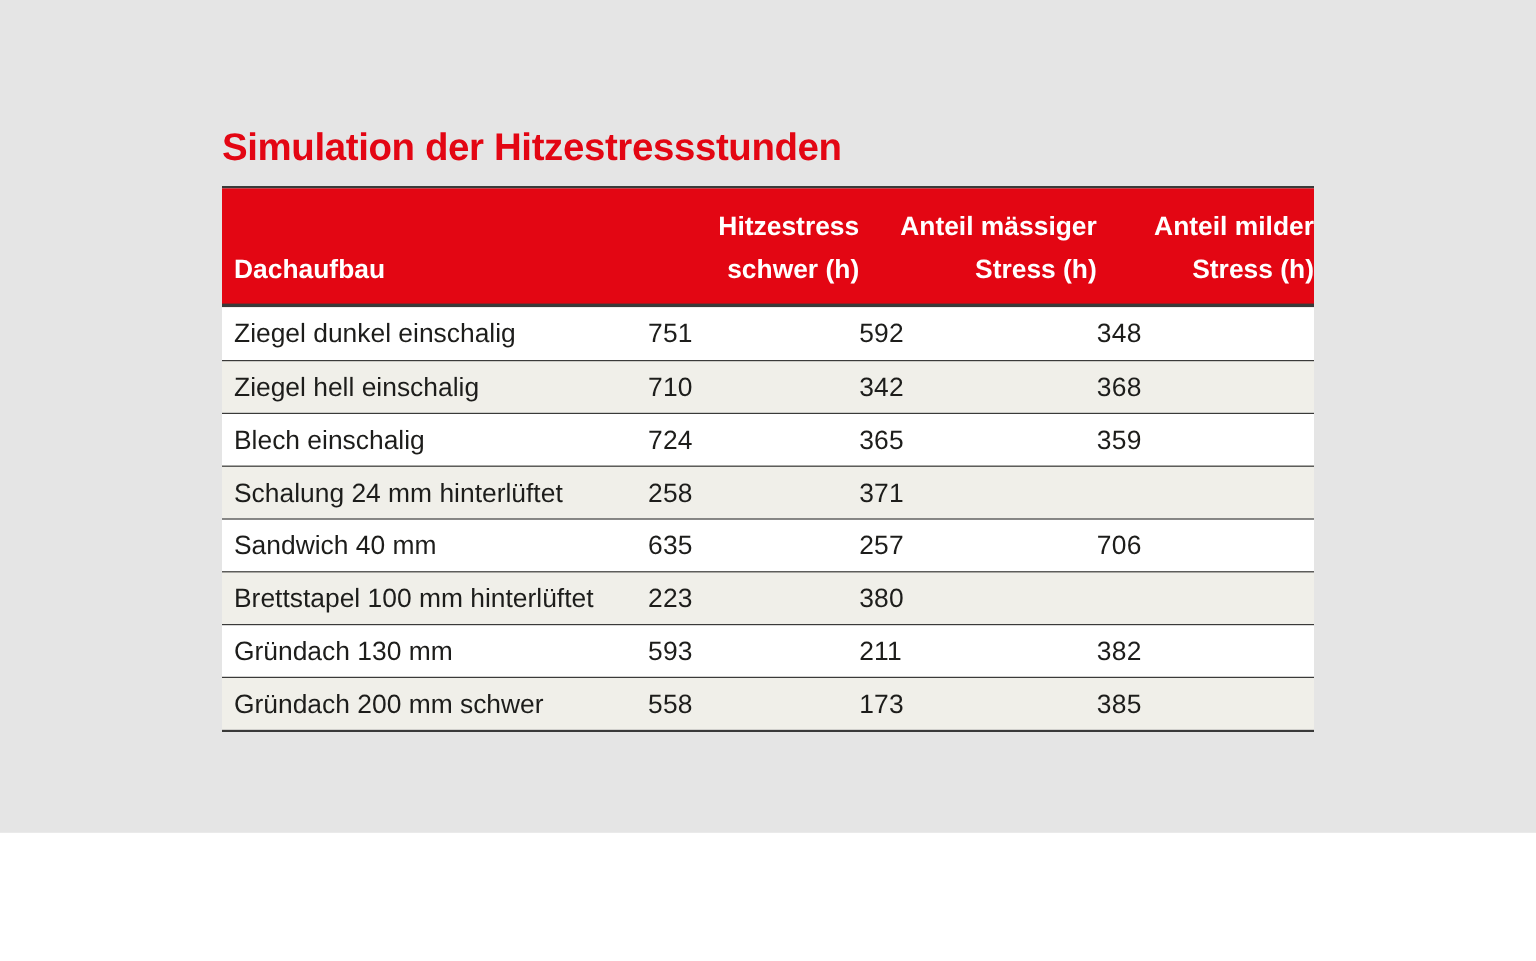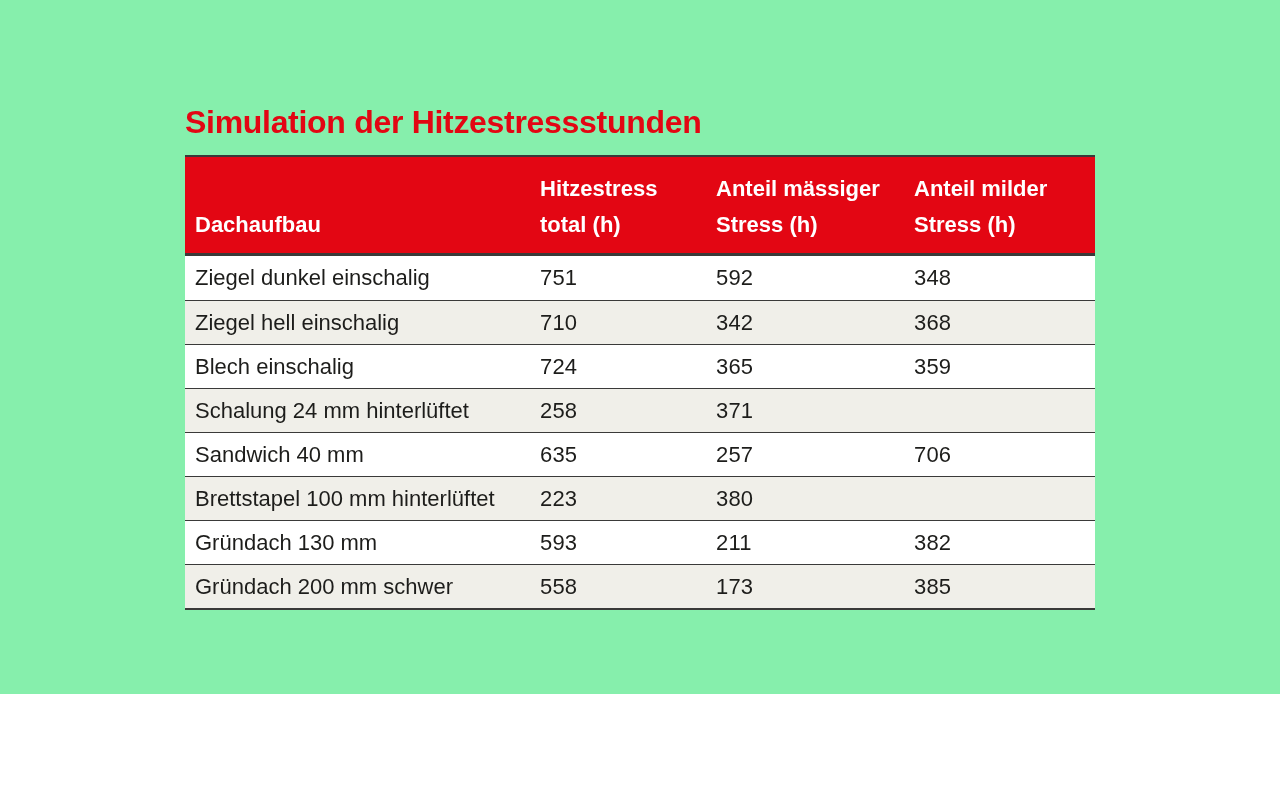--- a/index.html
+++ b/index.html
@@ -2,21 +2,21 @@
 <html><head>
 <meta charset="utf-8">
 <style>
   * { margin: 0; padding: 0; box-sizing: border-box; }
   html, body {
     width: 1280px; height: 801px;
     background: #ffffff;
     font-family: "Liberation Sans", "DejaVu Sans", sans-serif;
     overflow: hidden;
   }
-  .page { position: relative; width: 1280px; height: 694px; background: #86efac; text-decoration: underline; }
+  .page { position: relative; width: 1280px; height: 694px; background: #e5e5e5; text-decoration: underline; }
 
   .title {
     position: absolute;
     left: 185px; top: 104px;
     font-size: 32px;
     font-weight: bold;
     letter-spacing: -0.3px;
     color: #e30613;
   }
 
@@ -34,21 +34,21 @@
     display: grid;
     grid-template-columns: 355px 176px 198px 181px;
     align-items: end;
     border-bottom: 3px solid #3a3a39;
   }
   .th {
     color: #ffffff;
     font-weight: bold;
     font-size: 22px;
     line-height: 36px;
-    text-align: left;
+    text-align: right;
     padding-bottom: 10px;
     display: flex;
     flex-direction: column;
     justify-content: flex-end;
   }
   .th-left { text-align: left; padding-left: 10px; justify-content: center; }
   .hl { display: block; }
 
   .tr {
     display: grid;
@@ -73,21 +73,21 @@
   <h1 class="title">Simulation der Hitzestressstunden</h1>
 
   <div class="table">
 
     <div class="thead">
       <div class="th th-left">
         <span class="hl">Dachaufbau</span>
       </div>
       <div class="th">
         <span class="hl">Hitzestress</span>
-        <span class="hl">total (h)</span>
+        <span class="hl">schwer (h)</span>
       </div>
       <div class="th">
         <span class="hl">Anteil mässiger</span>
         <span class="hl">Stress (h)</span>
       </div>
       <div class="th">
         <span class="hl">Anteil milder</span>
         <span class="hl">Stress (h)</span>
       </div>
     </div>

